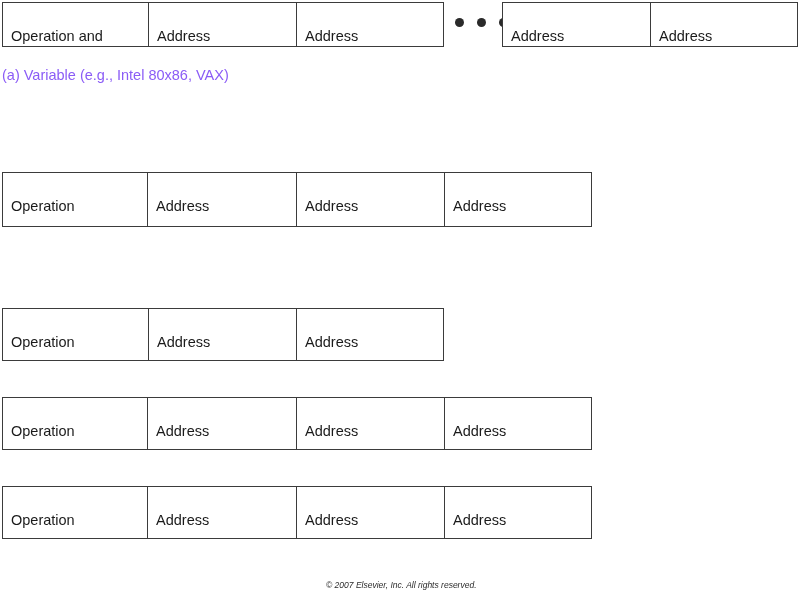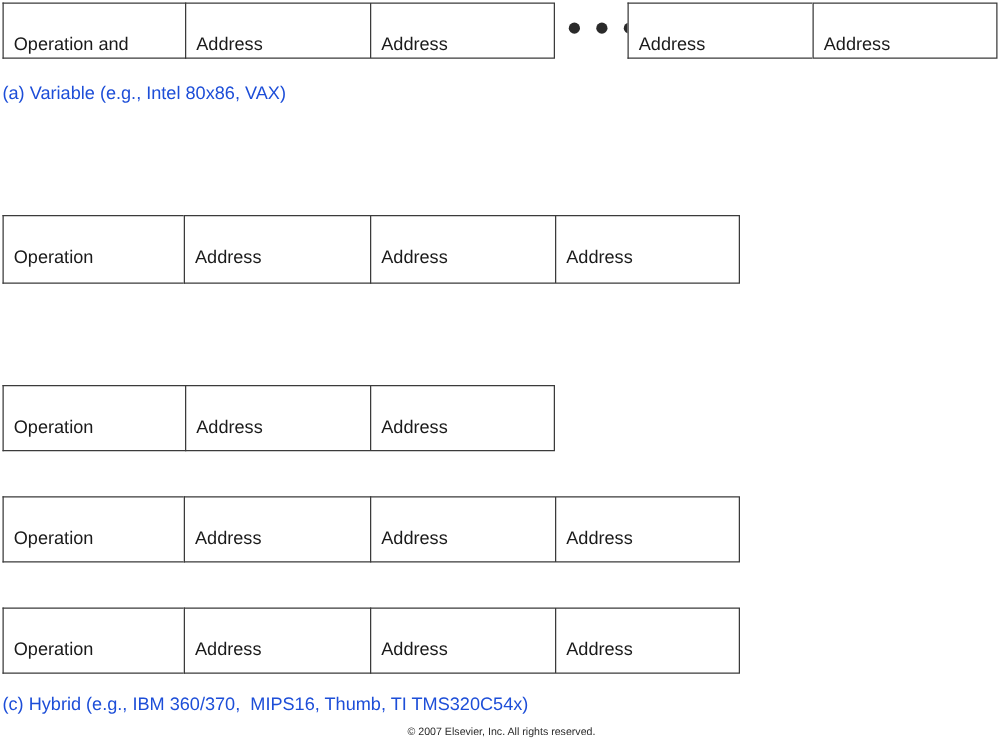--- a/index.html
+++ b/index.html
@@ -53,30 +53,31 @@
     width: 9px;
     height: 9px;
     border-radius: 50%;
     background: #2a2a2a;
   }
   
   .caption {
     position: absolute;
     font-size: 14.5px;
     line-height: 18px;
-    color: #1d4ed8;
+    color: #8b5cf6;
     white-space: pre;
   }
   
   .copyright {
     position: absolute;
     font-size: 8.5px;
     line-height: 11px;
     color: #2b2b2b;
     white-space: pre;
+    font-style: italic;
   }
 </style>
 </head>
 <body>
 
 <div class="canvas">
 
   <div class="fmt-row" style="left:2px; top:2px; width:442px; height:45px;">
     <div class="cell" style="width:146px;">
       <span>Operation and</span><br>
@@ -177,17 +178,16 @@
     <div class="cell" style="width:148px;">
       <span>Address</span><br>
       
     </div>
     <div class="cell" style="width:148px;">
       <span>Address</span><br>
       
     </div>
   </div>
 
-  <div class="caption" style="left:2px; top:555px;">(c) Hybrid (e.g., IBM 360/370,  MIPS16, Thumb, TI TMS320C54x)</div>
 
   <div class="copyright" style="left:326px; top:580px;">© 2007 Elsevier, Inc. All rights reserved.</div>
 
 </div>
 
 </body></html>

